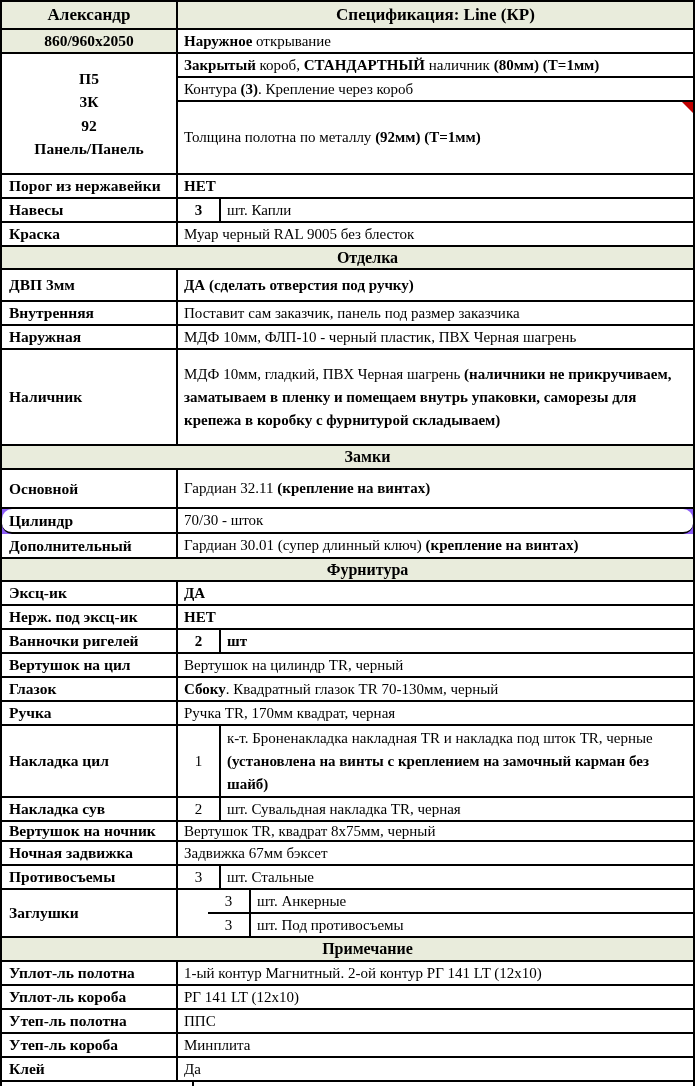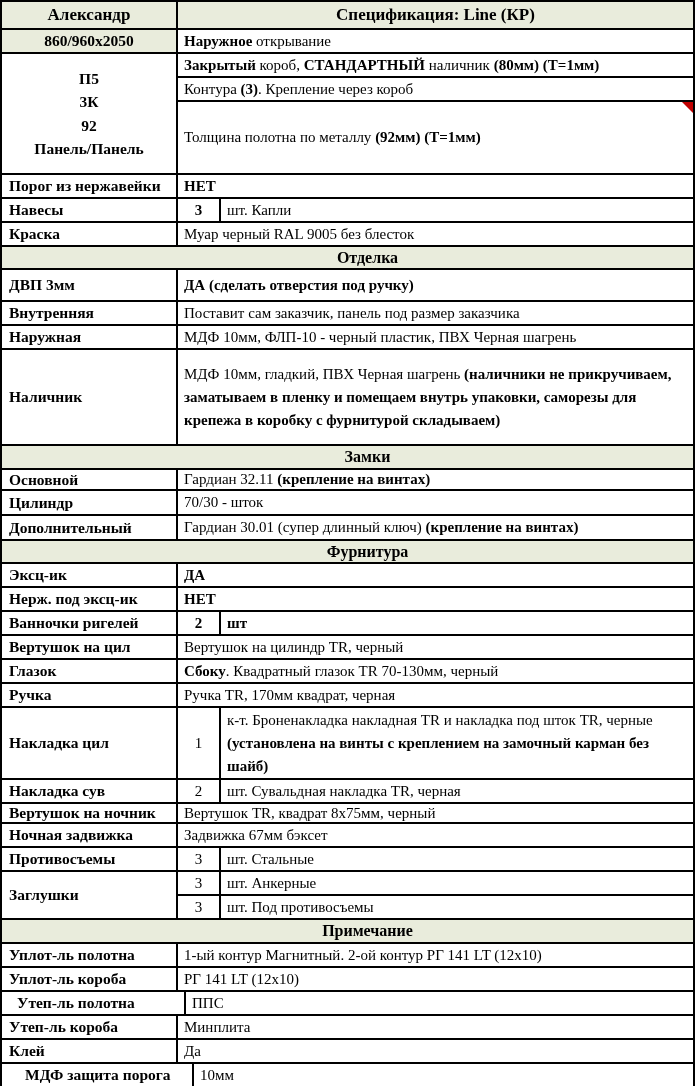--- a/index.html
+++ b/index.html
@@ -110,27 +110,27 @@
     </div>
     <div class="row" style="height: 96px;">
       <div class="cell label-cell">Наличник</div>
       <div class="cell detail-cell">
         <span class="txt"><span>МДФ 10мм, гладкий, ПВХ Черная шагрень </span><span class="b">(наличники не прикручиваем, заматываем в пленку и помещаем внутрь упаковки, саморезы для крепежа в коробку с фурнитурой складываем)</span></span>
       </div>
     </div>
     <div class="row" style="height: 24px;">
       <div class="cell section-cell">Замки</div>
     </div>
-    <div class="row" style="height: 21px;">
+    <div class="row" style="height: 39px;">
       <div class="cell label-cell">Основной</div>
       <div class="cell detail-cell">
         <span class="txt"><span>Гардиан 32.11 </span><span class="b">(крепление на винтах)</span></span>
       </div>
     </div>
-    <div class="row" style="height: 25px;">
+    <div class="row" style="height: 25px; border-radius: 10px;">
       <div class="cell label-cell">Цилиндр</div>
       <div class="cell detail-cell">
         <span class="txt"><span>70/30 - шток</span></span>
       </div>
     </div>
     <div class="row" style="height: 25px;">
       <div class="cell label-cell">Дополнительный</div>
       <div class="cell detail-cell">
         <span class="txt"><span>Гардиан 30.01 (супер длинный ключ) </span><span class="b">(крепление на винтах)</span></span>
       </div>
@@ -201,21 +201,21 @@
         <span class="txt"><span>Задвижка 67мм бэксет</span></span>
       </div>
     </div>
     <div class="row" style="height: 24px;">
       <div class="cell label-cell">Противосъемы</div>
       <div class="cell qty-cell">3</div>
       <div class="cell detail-cell">
         <span class="txt"><span>шт. Стальные</span></span>
       </div>
     </div>
-    <div class="row group-row" style="height: 48px;">
+    <div class="row group-row" style="height: 48px; gap: 30px;">
       <div class="cell label-cell">Заглушки</div>
       <div class="stack">
         <div class="subrow" style="height: 24px;">
           <div class="cell qty-cell">3</div>
           <div class="cell detail-cell">
             <span class="txt"><span>шт. Анкерные</span></span>
           </div>
         </div>
         <div class="subrow">
           <div class="cell qty-cell">3</div>
@@ -233,21 +233,21 @@
       <div class="cell detail-cell">
         <span class="txt"><span>1-ый контур Магнитный. 2-ой контур РГ 141 LT (12x10)</span></span>
       </div>
     </div>
     <div class="row" style="height: 24px;">
       <div class="cell label-cell">Уплот-ль короба</div>
       <div class="cell detail-cell">
         <span class="txt"><span>РГ 141 LT (12x10)</span></span>
       </div>
     </div>
-    <div class="row" style="height: 24px; padding-left: 8px;">
+    <div class="row" style="height: 24px;">
       <div class="cell label-cell">Утеп-ль полотна</div>
       <div class="cell detail-cell">
         <span class="txt"><span>ППС</span></span>
       </div>
     </div>
     <div class="row" style="height: 24px;">
       <div class="cell label-cell">Утеп-ль короба</div>
       <div class="cell detail-cell">
         <span class="txt"><span>Минплита</span></span>
       </div>

